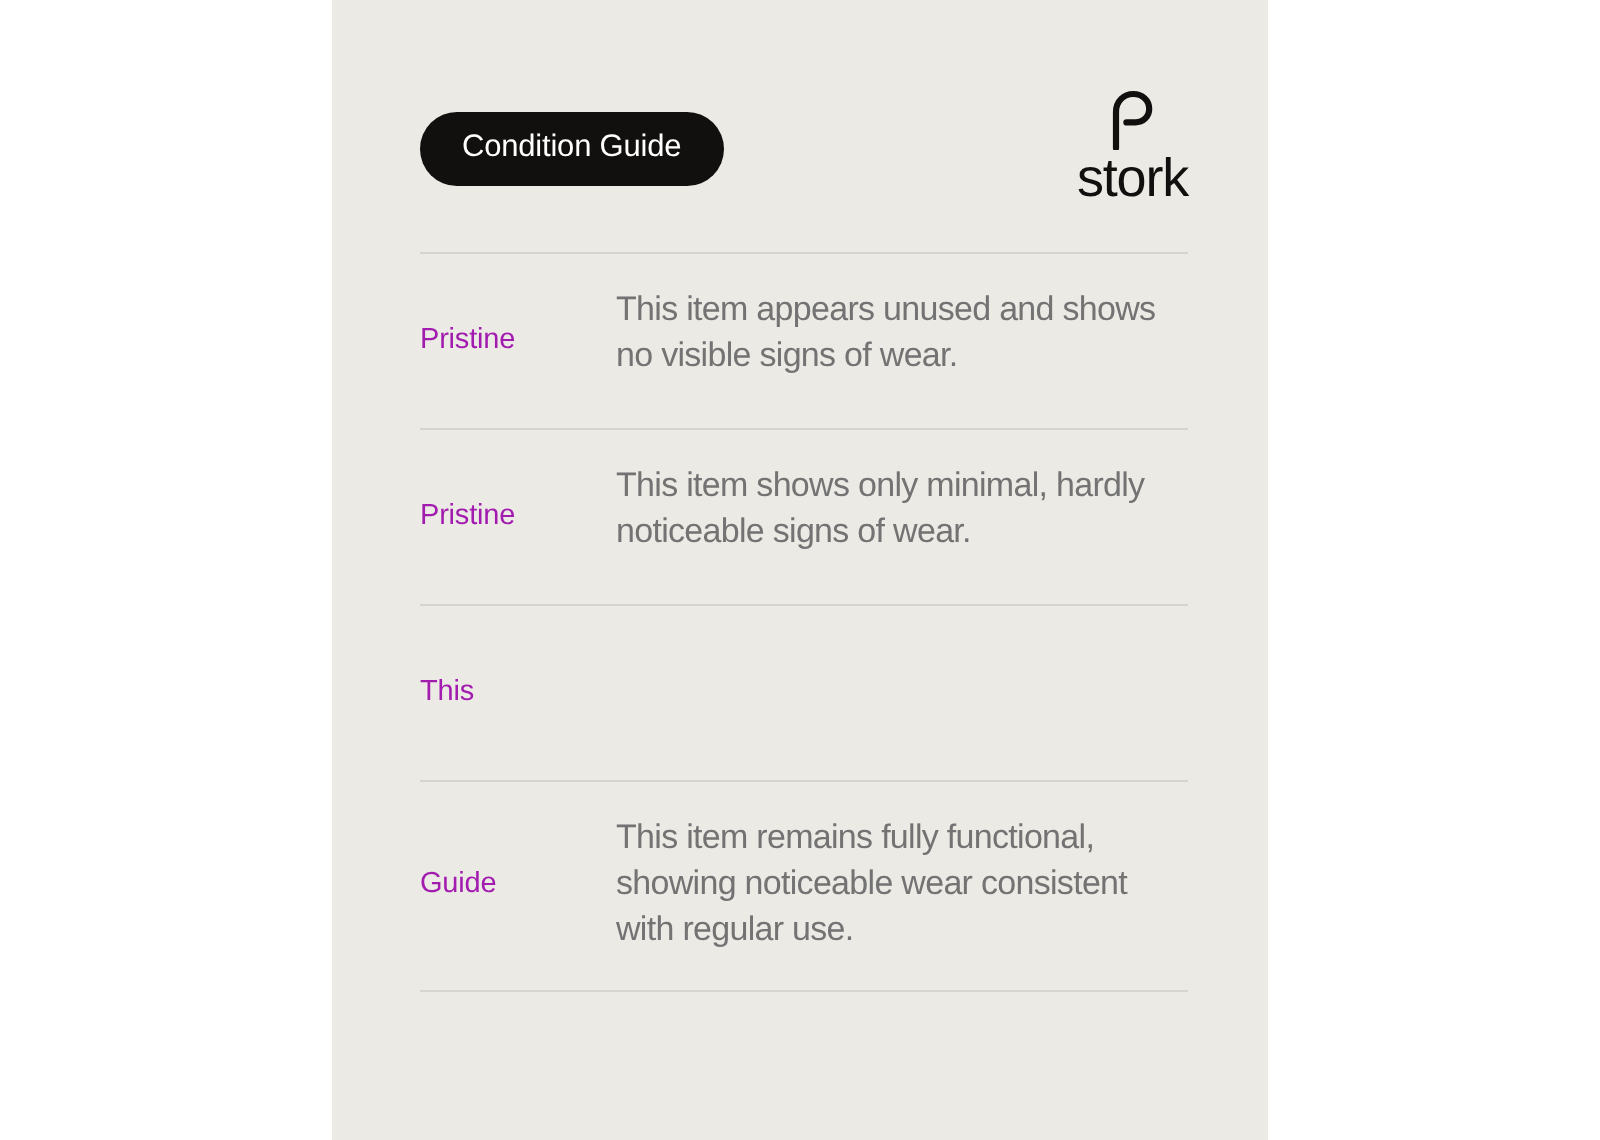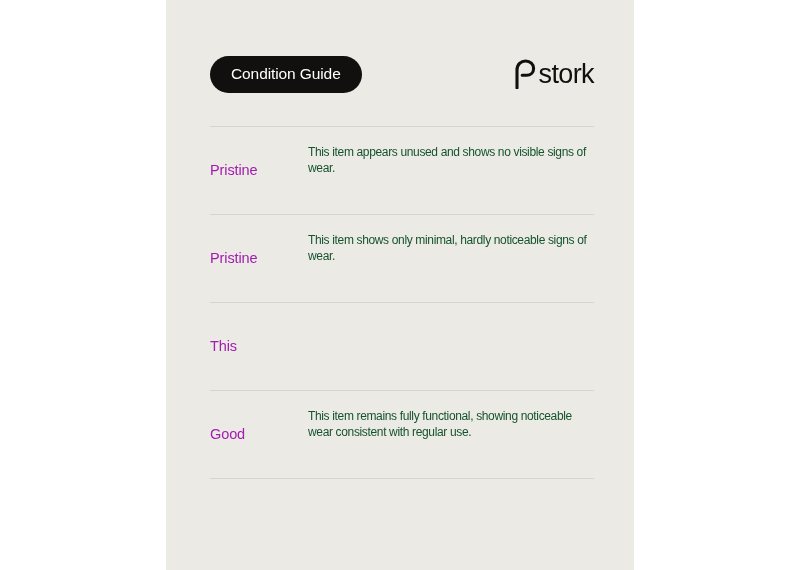--- a/index.html
+++ b/index.html
@@ -43,20 +43,21 @@
     padding: 0 21px;
     font-size: 15.5px;
     font-weight: normal;
     letter-spacing: -0.1px;
     white-space: nowrap;
   }
   .brand {
     display: flex;
     align-items: center;
     gap: 1px;
+    flex-direction: column;
   }
   .brand-mark {
     width: 24px;
     height: 30px;
     display: block;
   }
   .brand-name {
     font-size: 27px;
     color: #12100e;
     letter-spacing: -0.6px;
@@ -84,23 +85,23 @@
     flex: 0 0 98px;
     font-size: 14.5px;
     color: #a21caf;
     letter-spacing: -0.1px;
     display: flex;
     align-items: center;
     align-self: center;
   }
   .row-desc {
     flex: 1;
-    font-size: 12px;
+    font-size: 17px;
     line-height: 1.35;
-    color: #14532d;
+    color: #737373;
     letter-spacing: -0.35px;
   }
 </style>
 </head>
 <body>
 
 <div class="page">
 
   <div class="header">
     <div class="badge">Condition Guide</div>
@@ -124,18 +125,18 @@
     <div class="row">
       <div class="row-label">Pristine</div>
       <div class="row-desc">This item shows only minimal, hardly noticeable signs of wear.</div>
     </div>
 
     <div class="row">
       <div class="row-label">This</div>
     </div>
 
     <div class="row last">
-      <div class="row-label">Good</div>
+      <div class="row-label">Guide</div>
       <div class="row-desc">This item remains fully functional, showing noticeable wear consistent with regular use.</div>
     </div>
 
   </div>
 </div>
 
 </body></html>

